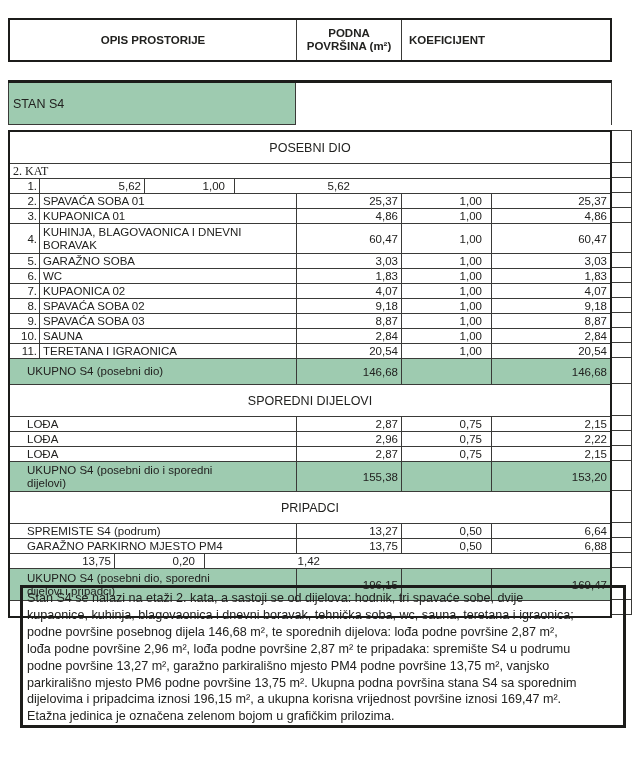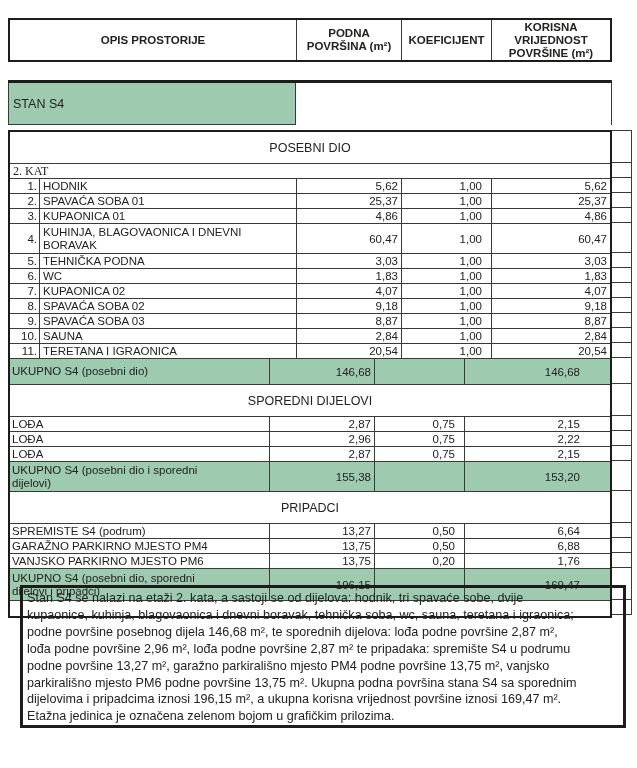--- a/index.html
+++ b/index.html
@@ -31,21 +31,21 @@
   
   .tbl{position:absolute;left:8px;top:130px;width:604px;border:2px solid var(--thick);background:#fff;}
   .row{display:flex;border-bottom:1px solid var(--ln);background:#fff;}
   .row:last-child{border-bottom:none;}
   .row.green{background:var(--green);}
   .c{border-right:1px solid var(--ln);display:flex;align-items:center;
     font-size:11.5px;overflow:hidden;}
   .c:last-child{border-right:none;}
   .c-num{width:30px;justify-content:flex-end;padding-right:2px;}
   .c-name{width:257px;padding-left:3px;line-height:12.5px;}
-  .c-namefull{width:260px;padding-left:2px;line-height:12.5px;white-space:pre-line;}
+  .c-namefull{width:287px;padding-left:17px;line-height:12.5px;white-space:pre-line;}
   .c-a{width:105px;justify-content:flex-end;padding-right:3px;}
   .c-b{width:90px;justify-content:flex-end;padding-right:9px;}
   .c-c{width:118px;justify-content:flex-end;padding-right:3px;}
   .sect{justify-content:center;width:600px;font-size:12.5px;padding-left:0;}
   .kat{width:600px;padding-left:3px;font-size:12px;font-family:Liberation Serif, serif;}
   .h15{height:15px}.h17{height:32px}.h26{height:26px}.h30{height:30px}.h32{height:32px}
 
   
   .strip{position:absolute;left:612px;top:130px;width:20px;border-top:1px solid var(--ln);
     border-right:1px solid var(--ln);}
@@ -59,41 +59,37 @@
 </head>
 <body>
 
 <div class="page">
 
   <div class="hdr-box">
     <div class="hc hw1">OPIS PROSTORIJE</div>
     <div class="hc hw2">PODNA
 POVRŠINA (m²)</div>
     <div class="hc hw3">KOEFICIJENT</div>
-    <div class="hc hw4">KORISNA
-VRIJEDNOST
-POVRŠINE (m²)</div>
   </div>
 
   <div class="stan-row">
     <div class="stan-cell">STAN S4</div>
   </div>
 
   <div class="tbl">
 
     <div class="row h17">
       <div class="c sect">POSEBNI DIO</div>
     </div>
     <div class="row h15">
       <div class="c kat">2. KAT</div>
     </div>
 
     <div class="row h15">
       <div class="c c-num">1.</div>
-      <div class="c c-name">HODNIK</div>
       <div class="c c-a">5,62</div>
       <div class="c c-b">1,00</div>
       <div class="c c-c">5,62</div>
     </div>
     <div class="row h15">
       <div class="c c-num">2.</div>
       <div class="c c-name">SPAVAĆA SOBA 01</div>
       <div class="c c-a">25,37</div>
       <div class="c c-b">1,00</div>
       <div class="c c-c">25,37</div>
@@ -107,21 +103,21 @@
     </div>
     <div class="row h30">
       <div class="c c-num">4.</div>
       <div class="c c-name">KUHINJA, BLAGOVAONICA I DNEVNI BORAVAK</div>
       <div class="c c-a">60,47</div>
       <div class="c c-b">1,00</div>
       <div class="c c-c">60,47</div>
     </div>
     <div class="row h15">
       <div class="c c-num">5.</div>
-      <div class="c c-name">TEHNIČKA PODNA</div>
+      <div class="c c-name">GARAŽNO SOBA</div>
       <div class="c c-a">3,03</div>
       <div class="c c-b">1,00</div>
       <div class="c c-c">3,03</div>
     </div>
     <div class="row h15">
       <div class="c c-num">6.</div>
       <div class="c c-name">WC</div>
       <div class="c c-a">1,83</div>
       <div class="c c-b">1,00</div>
       <div class="c c-c">1,83</div>
@@ -208,24 +204,23 @@
       <div class="c c-b">0,50</div>
       <div class="c c-c">6,64</div>
     </div>
     <div class="row h15">
       <div class="c c-namefull">GARAŽNO PARKIRNO MJESTO PM4</div>
       <div class="c c-a">13,75</div>
       <div class="c c-b">0,50</div>
       <div class="c c-c">6,88</div>
     </div>
     <div class="row h15">
-      <div class="c c-namefull">VANJSKO PARKIRNO MJESTO PM6</div>
       <div class="c c-a">13,75</div>
       <div class="c c-b">0,20</div>
-      <div class="c c-c">1,76</div>
+      <div class="c c-c">1,42</div>
     </div>
 
     <div class="row green h32">
       <div class="c c-namefull">UKUPNO S4 (posebni dio, sporedni
 dijelovi i pripadci)</div>
       <div class="c c-a">196,15</div>
       <div class="c c-b"></div>
       <div class="c c-c">169,47</div>
     </div>
 

